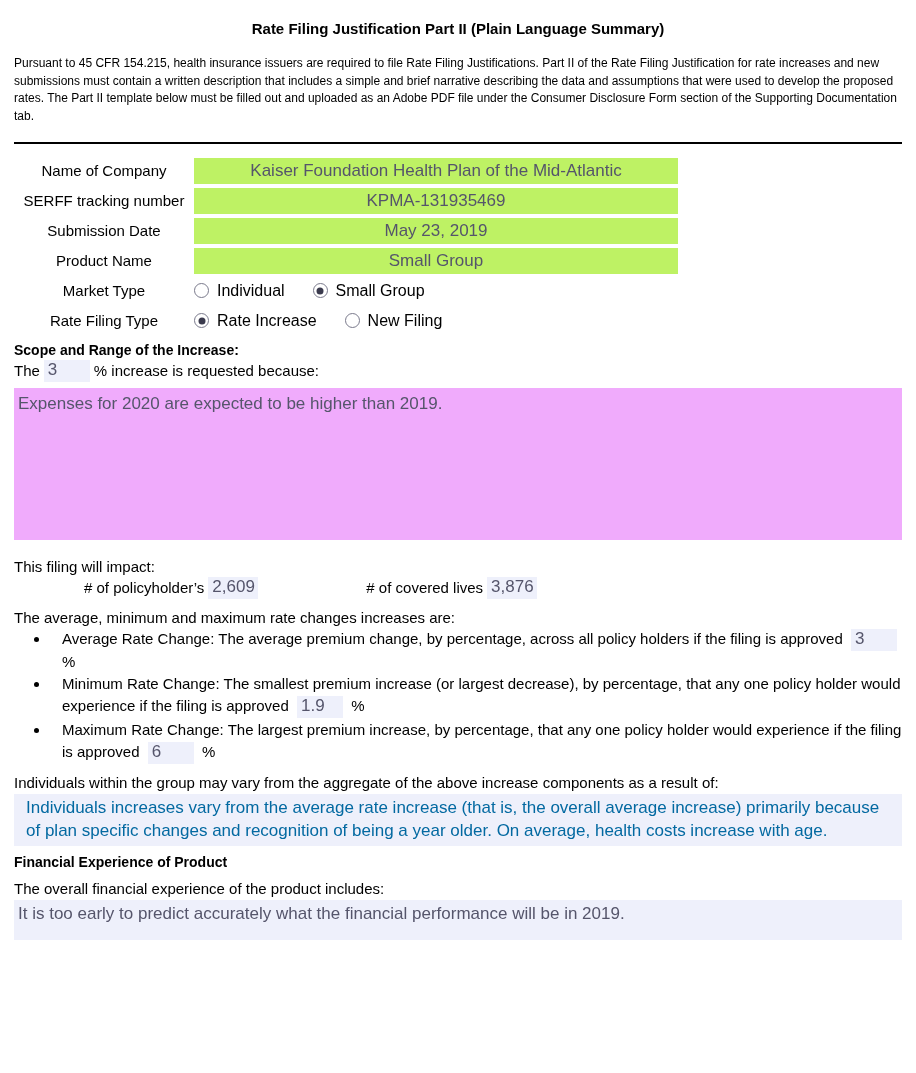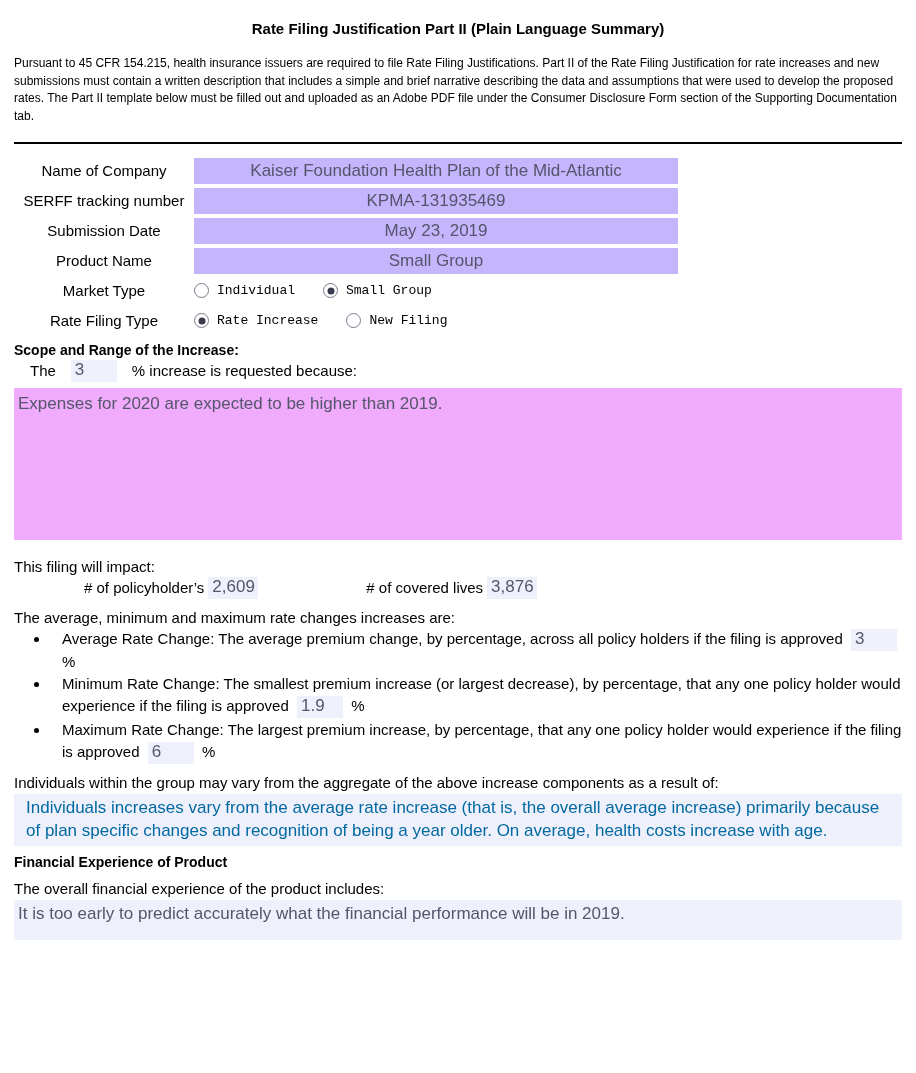--- a/index.html
+++ b/index.html
@@ -49,21 +49,21 @@
     margin-bottom: 4px;
     min-height: 26px;
   }
   .flabel {
     width: 180px;
     flex: 0 0 180px;
     font-size: 15px;
     line-height: 1.2;
   }
   .fieldbox {
-    background: #c4b5fd;
+    background: #bef264;
     color: #55556b;
     font-size: 17px;
     line-height: 22px;
     padding: 2px 4px 3px 4px;
     box-sizing: border-box;
     height: 26px;
     overflow: hidden;
     white-space: nowrap;
   }
   .fieldbox.wide {
@@ -95,34 +95,32 @@
     position: absolute;
     left: 50%;
     top: 50%;
     transform: translate(-50%, -50%);
     width: 7px;
     height: 7px;
     border-radius: 50%;
     background: #3a3a4d;
   }
   .radio-label {
-    font-size: 13px;
-    font-family: Liberation Mono, monospace;
+    font-size: 16px;
   }
   .bold-head {
     font-weight: bold;
     font-size: 14px;
     margin: 8px 0 2px 0;
   }
   .inline-line {
     display: flex;
     align-items: center;
     font-size: 15px;
-    margin: 2px 0 6px 16px;
-    gap: 11px;
+    margin: 2px 0 6px 0;
   }
   .inline-field {
     background: #eef0fb;
     color: #55556b;
     font-size: 17px;
     line-height: 20px;
     height: 22px;
     box-sizing: border-box;
     padding: 0 4px;
     margin: 0 4px;

